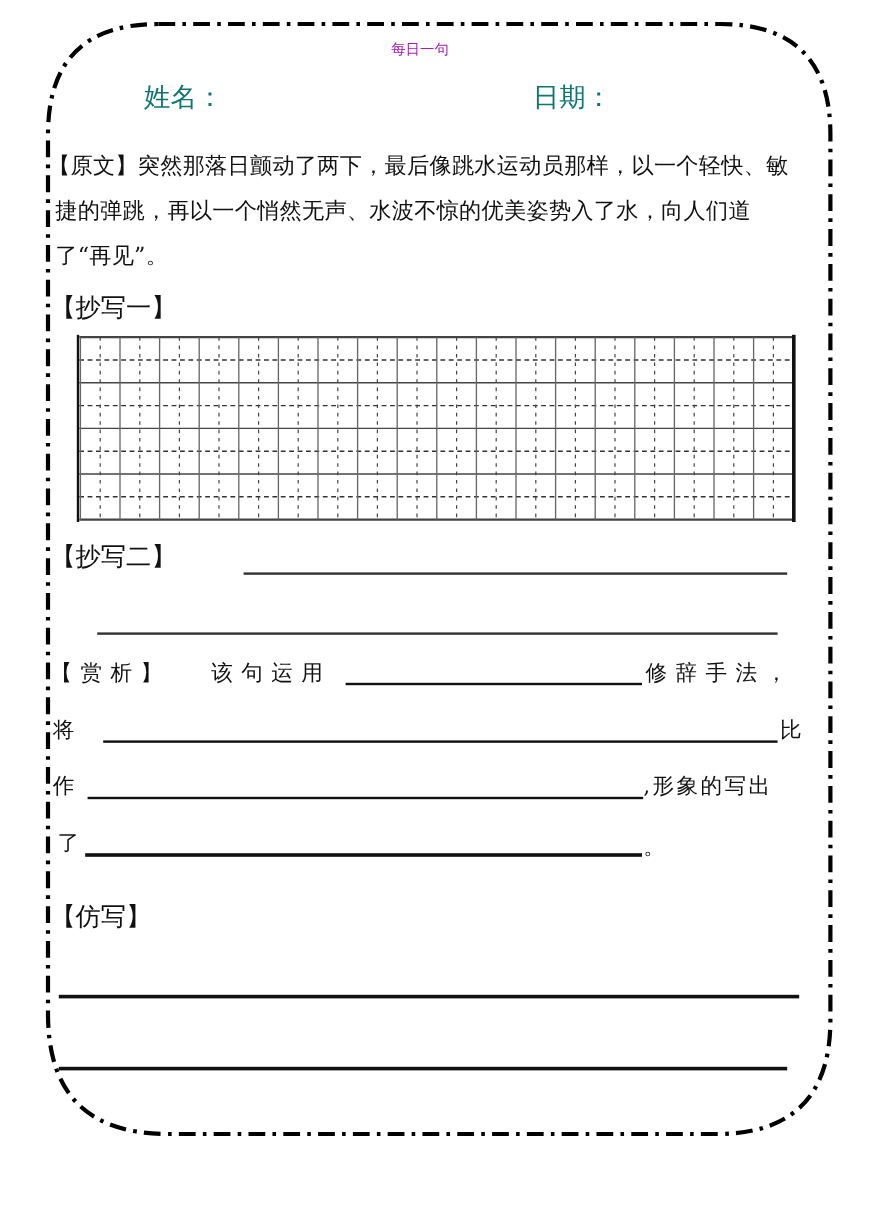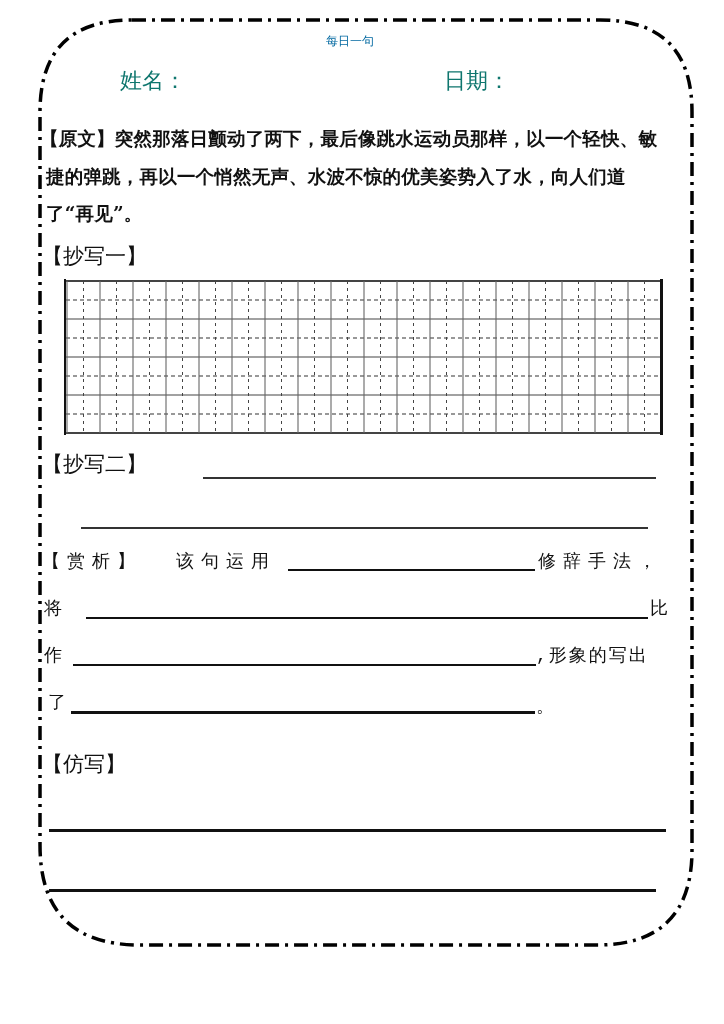--- a/index.html
+++ b/index.html
@@ -1,28 +1,28 @@
 <!DOCTYPE html>
 <html><head>
 <meta charset="utf-8">
 <style>
   html, body { margin:0; padding:0; background:#ffffff; }
   body { width:724px; height:1024px; position:relative; overflow:hidden;
          font-family:"DejaVu Serif","Liberation Serif",serif; color:#111; }
   .abs { position:absolute; white-space:nowrap; }
   #frame { position:absolute; left:0; top:0; }
-  .title { left:0; width:700px; text-align:center; top:33px; font-size:12px; color:#0369a1;
+  .title { left:0; width:700px; text-align:center; top:33px; font-size:12px; color:#a21caf;
            font-family:"DejaVu Sans","Liberation Sans",sans-serif; }
   .meta { top:66px; font-size:22px; color:#0f766e; }
   .para { left:46px; width:620px; font-size:18.5px; line-height:37.5px; top:120px;
-          white-space:normal; letter-spacing:0.2px;font-weight:bold; }
+          white-space:normal; letter-spacing:0.2px; }
   .label { font-size:21px; }
   .uline { position:absolute; background:#111; }
   .grid { position:absolute; left:66px; top:280px; }
-  .analysis { font-size:18px; letter-spacing:0;font-family:Liberation Mono, monospace; }
+  .analysis { font-size:18px; letter-spacing:0; }
   .spaced { letter-spacing:7px; }
 </style>
 </head>
 <body>
 
 <svg id="frame" width="724" height="1024">
   <path d="M 132 20 L 600 20 Q 692 20 692 112 L 692 850 Q 692 945 597 945 L 140 945 Q 40 945 40 845 L 40 112 Q 40 20 132 20 Z" fill="none" stroke="#000" stroke-width="3.5" stroke-dasharray="14 6 3 6"></path>
 </svg>
 
 <div class="abs title">每日一句</div>

